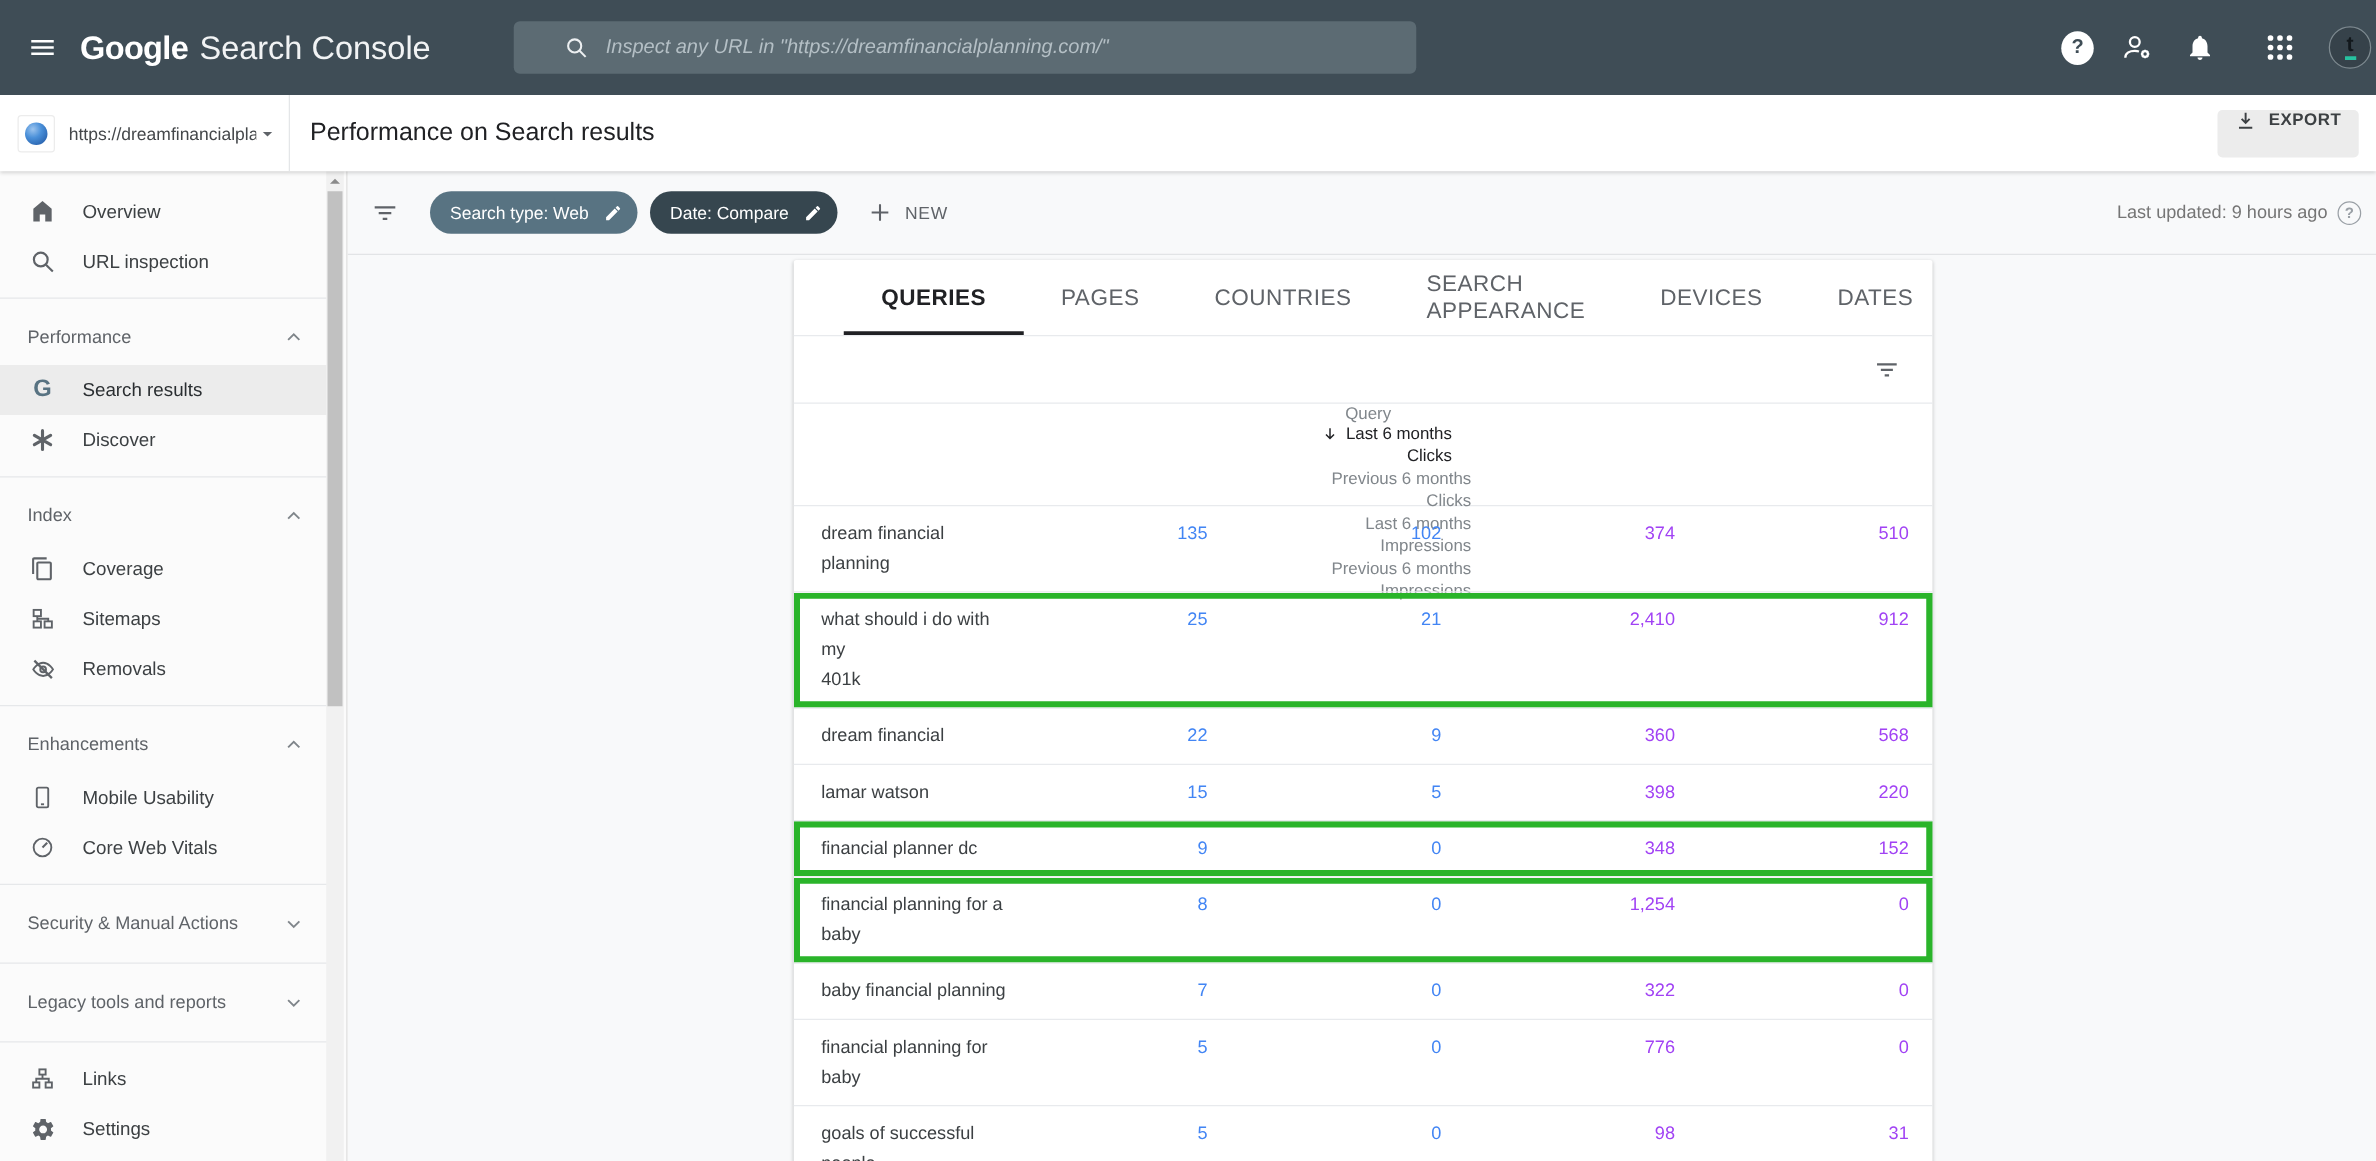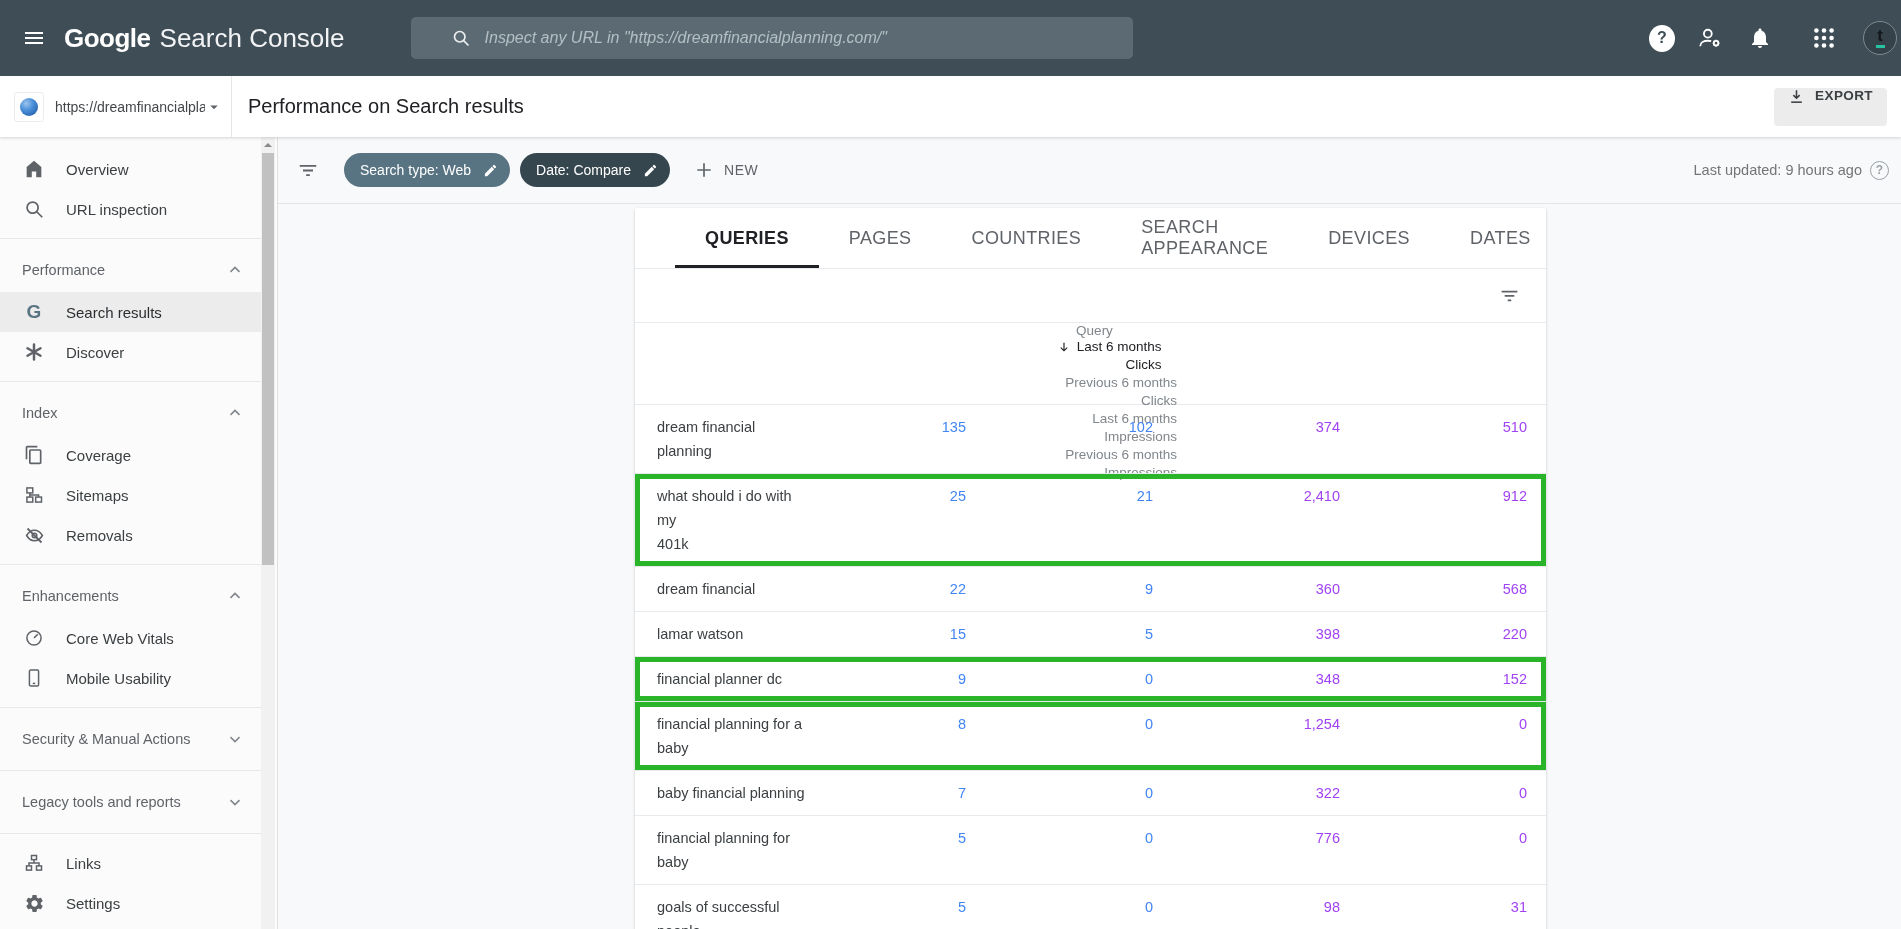--- a/index.html
+++ b/index.html
@@ -260,34 +260,34 @@
 
         <div class="ssection">
           <span class="slabel2">Enhancements</span>
           <svg width="18" height="18" viewBox="0 0 24 24" fill="none" stroke="#80868b" stroke-width="2">
               <path d="M6 14.5l6-6 6 6"></path>
             </svg>
         </div>
         <div class="sitem">
           <span class="sicon">
               <svg width="20" height="20" viewBox="0 0 24 24" fill="none" stroke="#5f6368" stroke-width="1.8">
+                <rect x="6.5" y="2.5" width="11" height="19" rx="1.5"></rect>
+                <path d="M10.5 18.5h3"></path>
+              </svg>
+            </span>
+          <span class="slabel">Mobile Usability</span>
+        </div>
+        <div class="sitem">
+          <span class="sicon">
+              <svg width="20" height="20" viewBox="0 0 24 24" fill="none" stroke="#5f6368" stroke-width="1.8">
                 <circle cx="12" cy="12" r="8.5"></circle>
                 <path d="M12 12l4.5-4.5" stroke-width="2"></path>
               </svg>
             </span>
           <span class="slabel">Core Web Vitals</span>
-        </div>
-        <div class="sitem">
-          <span class="sicon">
-              <svg width="20" height="20" viewBox="0 0 24 24" fill="none" stroke="#5f6368" stroke-width="1.8">
-                <rect x="6.5" y="2.5" width="11" height="19" rx="1.5"></rect>
-                <path d="M10.5 18.5h3"></path>
-              </svg>
-            </span>
-          <span class="slabel">Mobile Usability</span>
         </div>
         <div class="sdivider"></div>
 
         <div class="ssection">
           <span class="slabel2">Security &amp; Manual Actions</span>
           <svg width="18" height="18" viewBox="0 0 24 24" fill="none" stroke="#80868b" stroke-width="2">
               <path d="M6 9.5l6 6 6-6"></path>
             </svg>
         </div>
         <div class="sdivider"></div>

